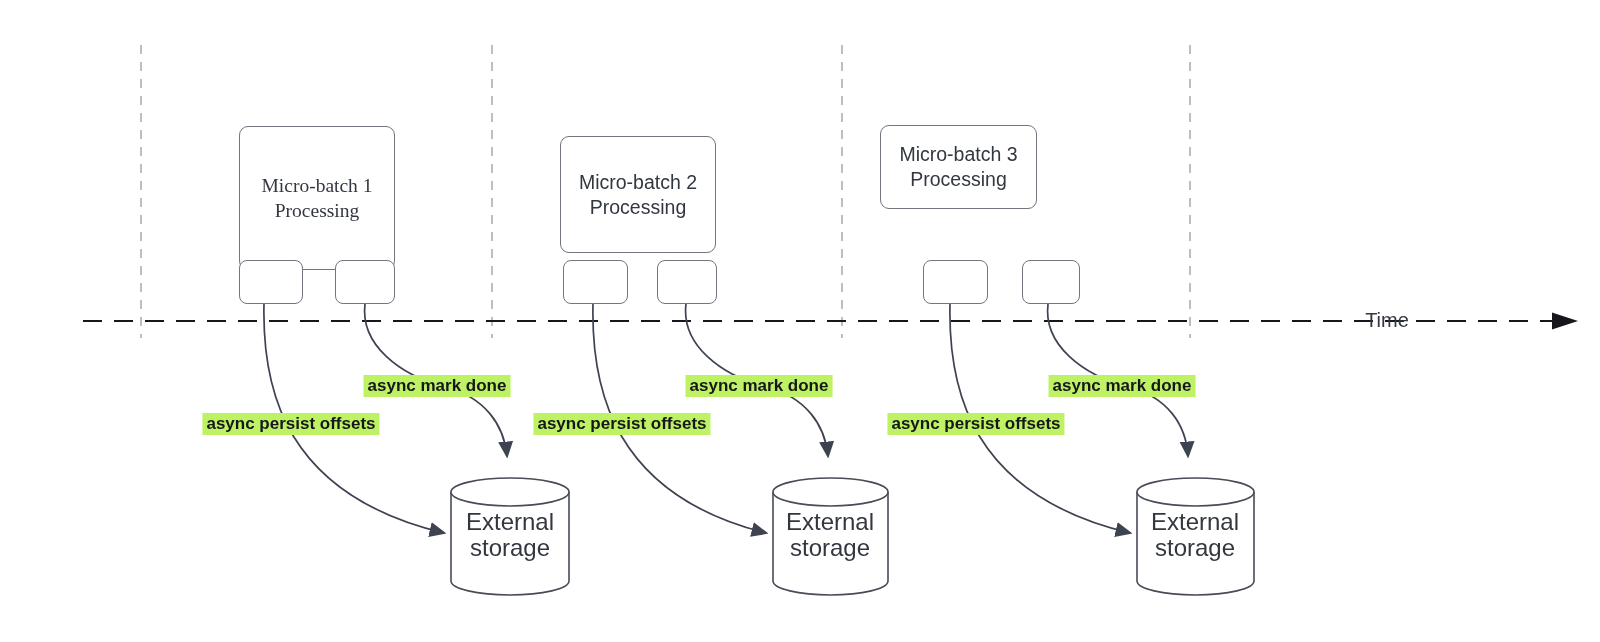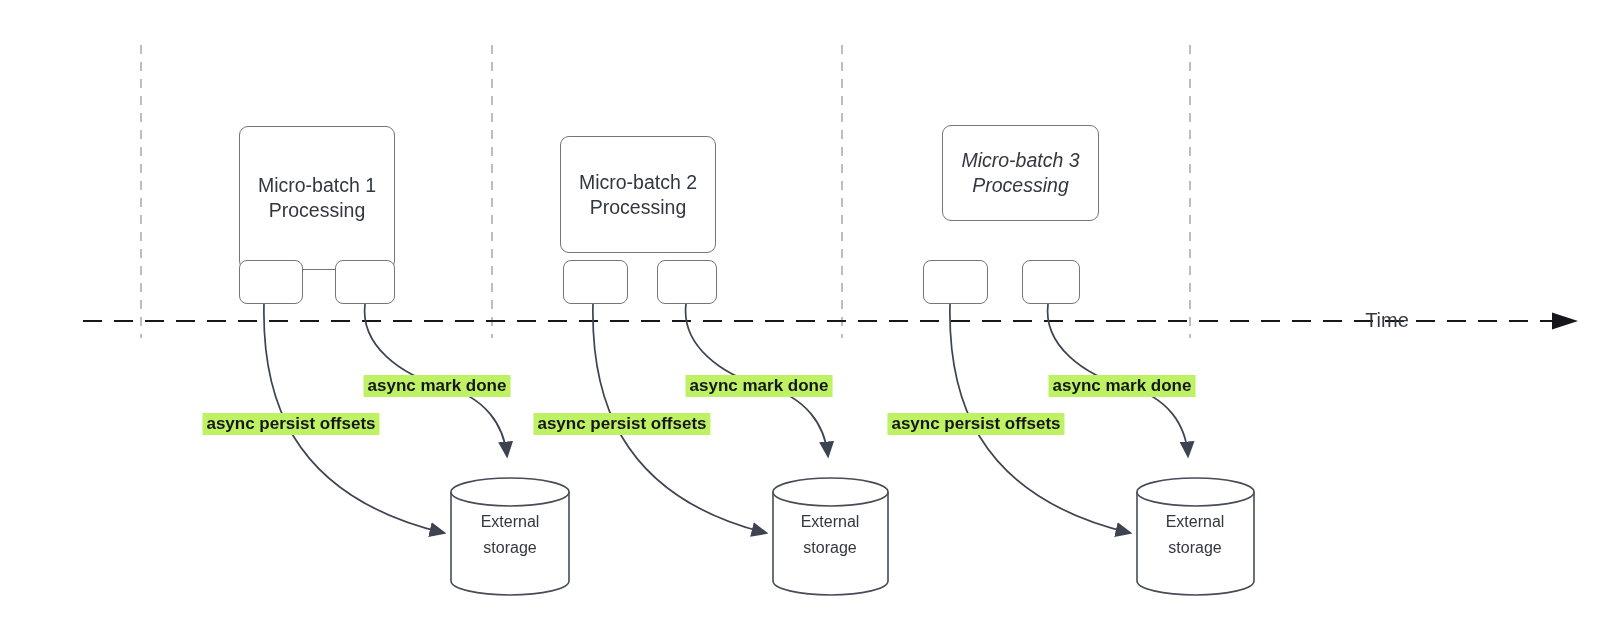--- a/index.html
+++ b/index.html
@@ -78,21 +78,21 @@
     font-weight: bold;
     font-size: 17px;
     color: var(--label-text, #15171c);
     padding: 1px 4px;
     white-space: nowrap;
   }
   .storagelabel {
     position: absolute;
     transform: translate(-50%, -50%);
     text-align: center;
-    font-size: 16px;
+    font-size: 24px;
     line-height: 26px;
     color: var(--body-text, #33373f);
   }
   .timelabel {
     position: absolute;
     transform: translate(-50%, -50%);
     font-size: 20px;
     color: var(--body-text, #33373f);
     margin-top: 48px;
   }
@@ -139,21 +139,21 @@
         <path class="cyl" d="M773,492 L773,581 A57.5,14 0 0 0 888,581 L888,492"></path>
         <ellipse class="cyl" cx="830.5" cy="492" rx="57.5" ry="14"></ellipse>
       </g>
       <g>
         <path class="cyl" d="M1137,492 L1137,581 A58.5,14 0 0 0 1254,581 L1254,492"></path>
         <ellipse class="cyl" cx="1195.5" cy="492" rx="58.5" ry="14"></ellipse>
       </g>
     </g>
   </svg>
 
-  <div class="node" style="left:239px; top:126px; width:156px; height:144px;">
+  <div class="node" style="left:239px; top:126px; width:156px; height:144px;font-family:Liberation Serif, serif;">
     <span>Micro-batch 1</span>
     <span>Processing</span>
   </div>
   <div class="smallnode" style="left:239px; width:64px;"></div>
   <div class="smallnode" style="left:335px; width:60px;"></div>
   <div class="flowlabel" style="left:291px; top:424px;">async persist offsets</div>
   <div class="flowlabel" style="left:437px; top:386px;">async mark done</div>
   <div class="storagelabel" style="left:510px; top:535px;">
     <div>External</div>
     <div>storage</div>
@@ -165,21 +165,21 @@
   </div>
   <div class="smallnode" style="left:563px; width:65px;"></div>
   <div class="smallnode" style="left:657px; width:60px;"></div>
   <div class="flowlabel" style="left:622px; top:424px;">async persist offsets</div>
   <div class="flowlabel" style="left:759px; top:386px;">async mark done</div>
   <div class="storagelabel" style="left:830px; top:535px;">
     <div>External</div>
     <div>storage</div>
   </div>
 
-  <div class="node" style="left:942px; top:125px; width:157px; height:96px;font-style:italic;">
+  <div class="node" style="left:880px; top:125px; width:157px; height:84px;">
     <span>Micro-batch 3</span>
     <span>Processing</span>
   </div>
   <div class="smallnode" style="left:923px; width:65px;"></div>
   <div class="smallnode" style="left:1022px; width:58px;"></div>
   <div class="flowlabel" style="left:976px; top:424px;">async persist offsets</div>
   <div class="flowlabel" style="left:1122px; top:386px;">async mark done</div>
   <div class="storagelabel" style="left:1195px; top:535px;">
     <div>External</div>
     <div>storage</div>

